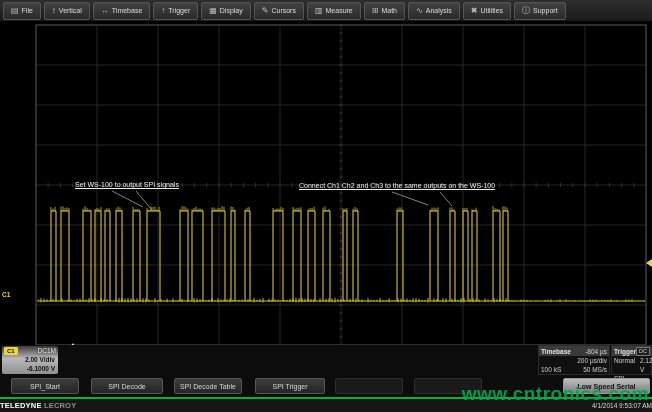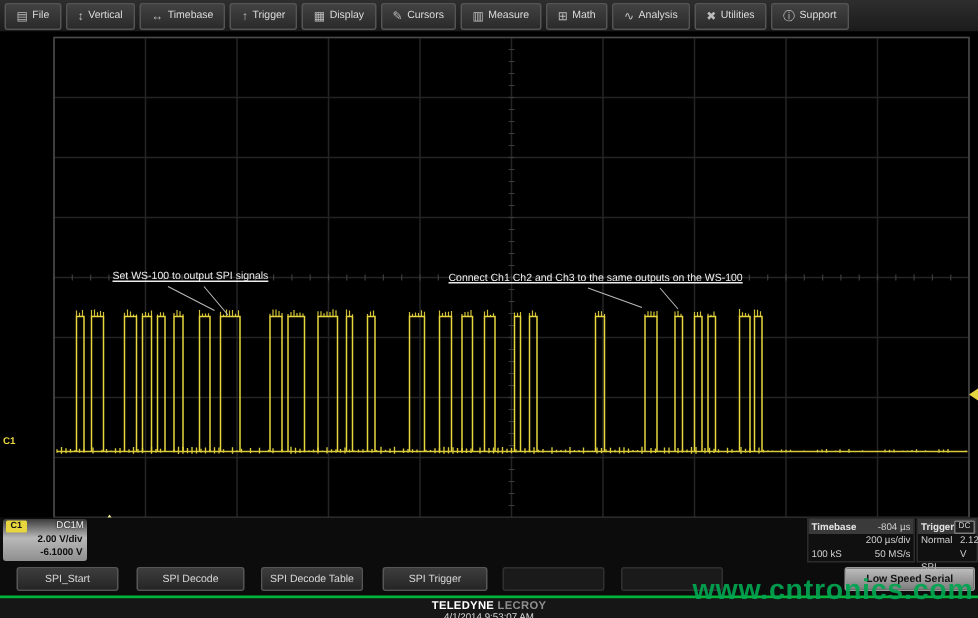--- a/index.html
+++ b/index.html
@@ -39,21 +39,21 @@
            padding:0 2px;line-height:7px;border-radius:1px;}
   
   .toolbtn{position:absolute;top:378px;height:16px;z-index:3;box-sizing:border-box;
            background:linear-gradient(#3d3d3d,#252525);border:1px solid #565656;border-radius:2px;
            color:#d8d8d8;font-size:7px;display:flex;align-items:center;justify-content:center;cursor:default;}
   .emptyslot{position:absolute;top:378px;height:16px;z-index:3;box-sizing:border-box;
              background:#1a1a1a;border:1px solid #303030;border-radius:2px;}
   .lssbtn{background:linear-gradient(#bdbdbd,#7e7e7e);color:#111;border:1px solid #999;font-weight:bold;}
   .gl{position:absolute;left:0;top:397px;width:652px;height:2px;background:#00b43c;z-index:4;}
   .footer{position:absolute;left:0;top:399px;width:652px;height:13px;background:#161616;z-index:4;
-          display:flex;align-items:center;justify-content:space-between;padding:0 0;box-sizing:border-box;flex-direction:column;}
+          display:flex;align-items:center;justify-content:space-between;padding:0 0;box-sizing:border-box;}
   .brand{font-size:7.5px;letter-spacing:.2px;}
   .brand .b1{color:#fff;font-weight:bold;}
   .brand .b2{color:#8f8f8f;font-weight:bold;}
   .dt{color:#d8d8d8;font-size:6.5px;}
   .watermark{position:absolute;right:3px;top:383px;z-index:9;color:#00A651;font-weight:bold;
              font-size:19px;letter-spacing:.5px;opacity:.92;white-space:nowrap;}
 </style>
 </head>
 <body>
 

